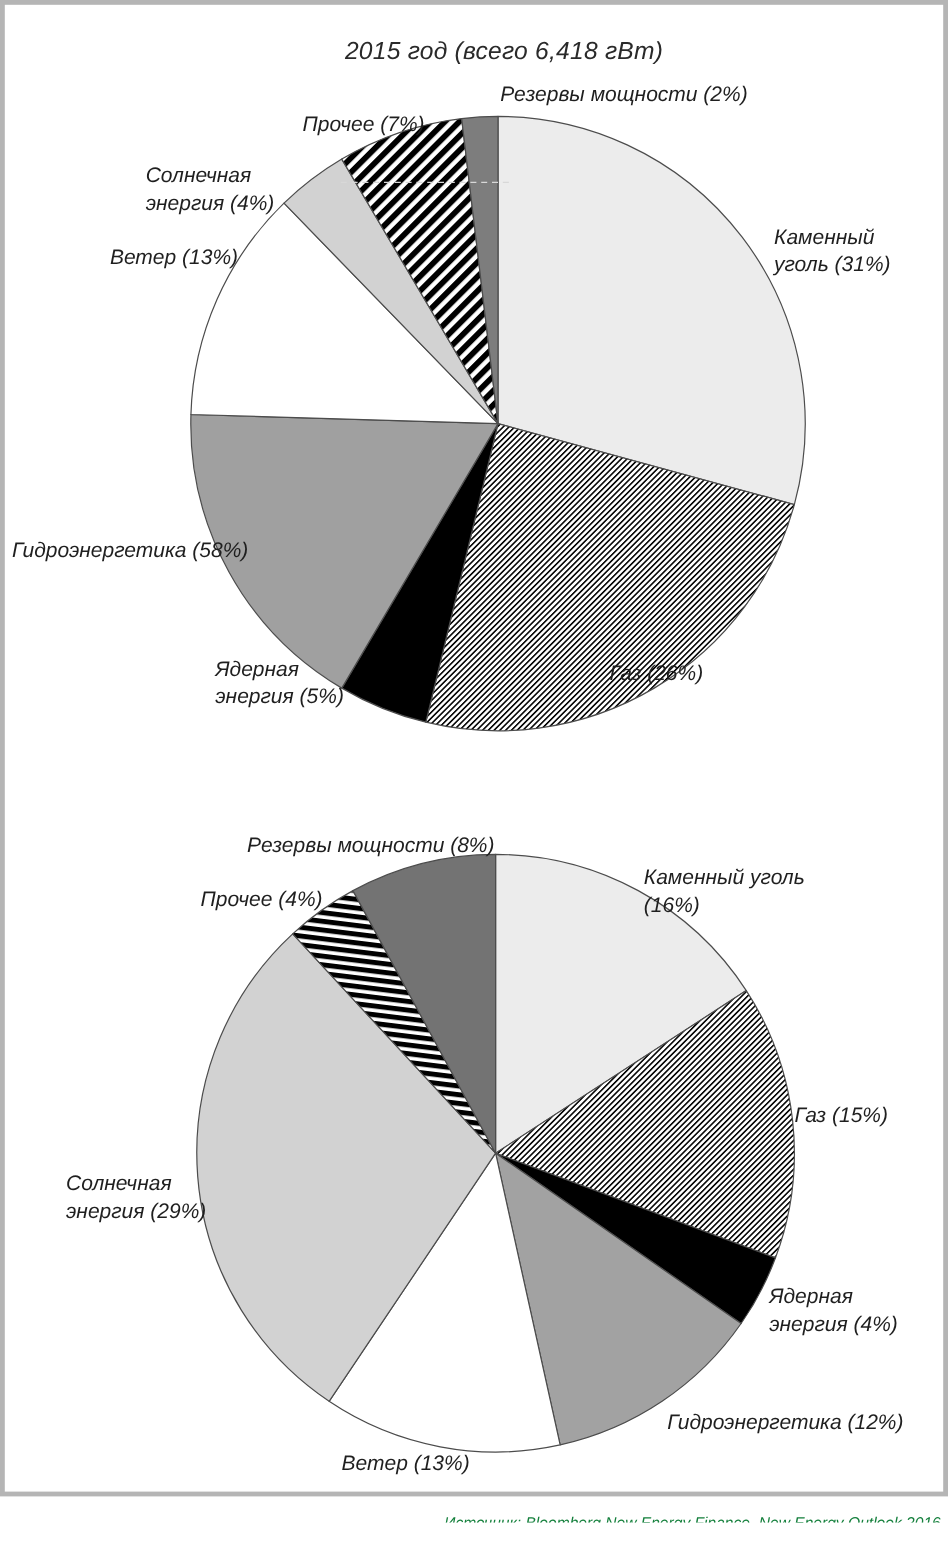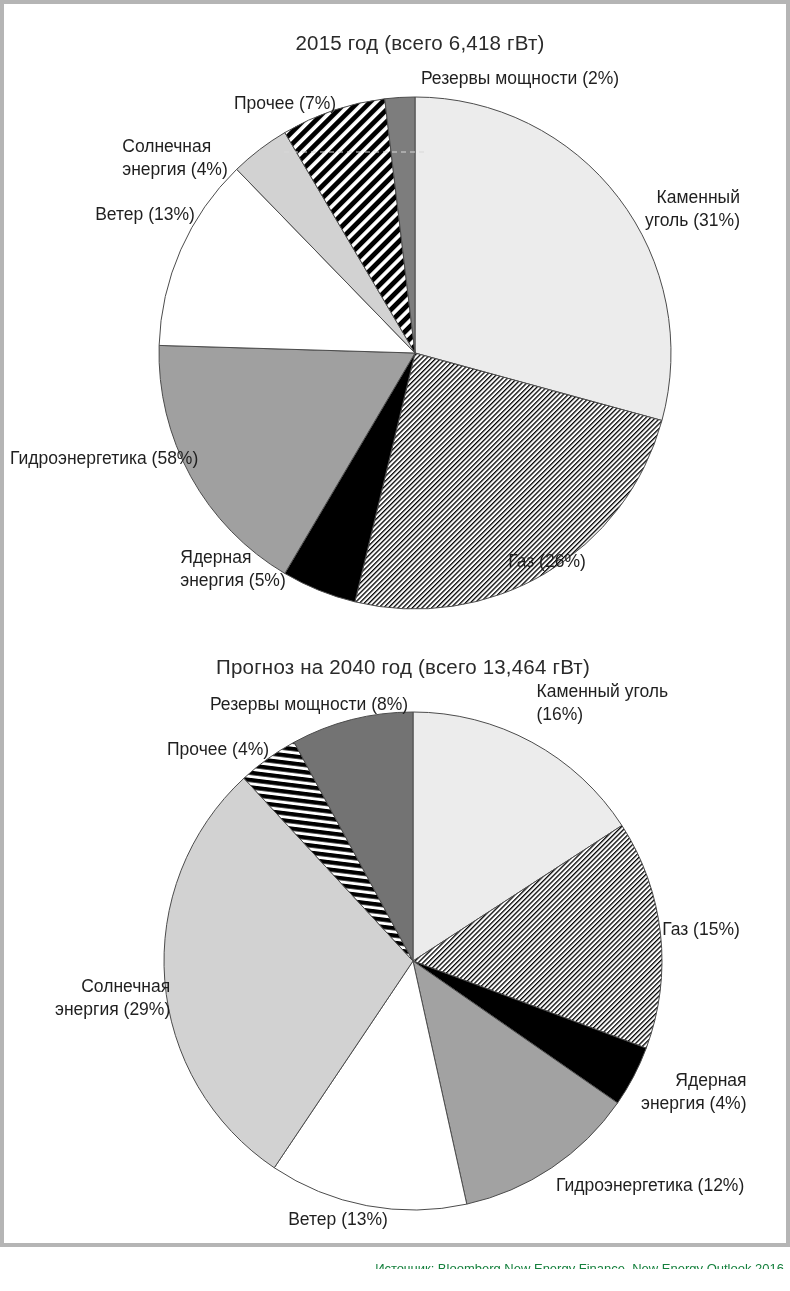--- a/index.html
+++ b/index.html
@@ -1,36 +1,36 @@
 <!DOCTYPE html>
 <html><head>
 <meta charset="utf-8">
 <style>
   html,body{margin:0;padding:0;background:#ffffff;}
   .canvas{
     position:relative;width:790px;height:1269px;background:#ffffff;
-    font-family:"Liberation Sans","DejaVu Sans",sans-serif;color:#232323;overflow:hidden;
+    font-family:"Liberation Sans","DejaVu Sans",sans-serif;color:#232323;overflow:hidden;font-style:italic;
   }
   .frame{
     position:absolute;left:0;top:0;width:790px;height:1247px;
     box-sizing:border-box;border:4px solid #b5b5b5;background:#ffffff;
   }
   .pies-svg{position:absolute;left:0;top:0;width:790px;height:1247px;}
   .chart-title{
     position:absolute;transform:translateX(-50%);white-space:nowrap;
     font-size:20.5px;font-weight:400;color:#2a2a2a;letter-spacing:0.2px;
   }
   .title-1{left:420px;top:31px;}
   .title-2{left:403px;top:655px;}
   .slice-label{
     position:absolute;font-size:17.5px;line-height:23px;color:#1f1f1f;
     white-space:pre-line;
   }
   .al-center{transform:translateX(-50%);text-align:left;}
-  .al-left{text-align:right;}
+  .al-left{text-align:left;}
   .source-note{
     position:absolute;right:6px;top:1261px;font-size:13px;color:#15803d;
     white-space:nowrap;
     text-align:right;
   }
 </style>
 </head>
 <body>
 
 <div class="canvas">
@@ -66,34 +66,33 @@
         <path d="M413,961 L621.90,825.49 A249,249 0 0 1 646.24,1048.18 Z" fill="url(#hatch-fine)" stroke="#4c4c4c" stroke-width="1" stroke-linejoin="round"></path>
         <path d="M413,961 L646.24,1048.18 A249,249 0 0 1 617.58,1102.94 Z" fill="#000000" stroke="#4c4c4c" stroke-width="1" stroke-linejoin="round"></path>
         <path d="M413,961 L617.58,1102.94 A249,249 0 0 1 466.79,1204.12 Z" fill="#a2a2a2" stroke="#4c4c4c" stroke-width="1" stroke-linejoin="round"></path>
         <path d="M413,961 L466.79,1204.12 A249,249 0 0 1 274.26,1167.77 Z" fill="#ffffff" stroke="#4c4c4c" stroke-width="1" stroke-linejoin="round"></path>
         <path d="M413,961 L274.26,1167.77 A249,249 0 0 1 243.91,778.22 Z" fill="#d2d2d2" stroke="#4c4c4c" stroke-width="1" stroke-linejoin="round"></path>
         <path d="M413,961 L243.91,778.22 A249,249 0 0 1 294.13,742.21 Z" fill="url(#hatch-bold-horiz)" stroke="#4c4c4c" stroke-width="1" stroke-linejoin="round"></path>
         <path d="M413,961 L294.13,742.21 A249,249 0 0 1 413.00,712.00 Z" fill="#737373" stroke="#4c4c4c" stroke-width="1" stroke-linejoin="round"></path>
       </g>
     </svg>
   <div class="chart-title title-1">2015 год (всего 6,418 гВт)</div>
-  <div class="chart-title title-2">Прогноз на 2040 год (всего 13,464 гВт)</div>
   <div id="labels-layer">
       <div class="slice-label al-left" style="left: 645px; top: 186px;">Каменный
 уголь (31%)</div>
       <div class="slice-label al-center" style="left: 547px; top: 550px;">Газ (26%)</div>
       <div class="slice-label al-center" style="left: 233px; top: 546px;">Ядерная
 энергия (5%)</div>
       <div class="slice-label al-left" style="left: 10px; top: 447px;">Гидроэнергетика (58%)</div>
       <div class="slice-label al-center" style="left: 145px; top: 203px;">Ветер (13%)</div>
       <div class="slice-label al-center" style="left: 175px; top: 135px;">Солнечная
 энергия (4%)</div>
-      <div class="slice-label al-center" style="left: 285px; top: 92px;">Прочее (7%)</div>
+      <div class="slice-label al-center" style="left: 303px; top: 92px;">Прочее (7%)</div>
       <div class="slice-label al-center" style="left: 520px; top: 67px;">Резервы мощности (2%)</div>
-      <div class="slice-label al-center" style="left: 621px; top: 680px;">Каменный уголь (16%)</div>
+      <div class="slice-label al-center" style="left: 621px; top: 720px;">Каменный уголь (16%)</div>
       <div class="slice-label al-center" style="left: 701px; top: 918px;">Газ (15%)</div>
       <div class="slice-label al-left" style="left: 641px; top: 1069px;">Ядерная
 энергия (4%)</div>
       <div class="slice-label al-left" style="left: 556px; top: 1174px;">Гидроэнергетика (12%)</div>
       <div class="slice-label al-center" style="left: 338px; top: 1208px;">Ветер (13%)</div>
       <div class="slice-label al-left" style="left: 55px; top: 975px;">Солнечная
 энергия (29%)</div>
       <div class="slice-label al-center" style="left: 218px; top: 738px;">Прочее (4%)</div>
       <div class="slice-label al-center" style="left: 309px; top: 693px;">Резервы мощности (8%)</div>
     </div>

